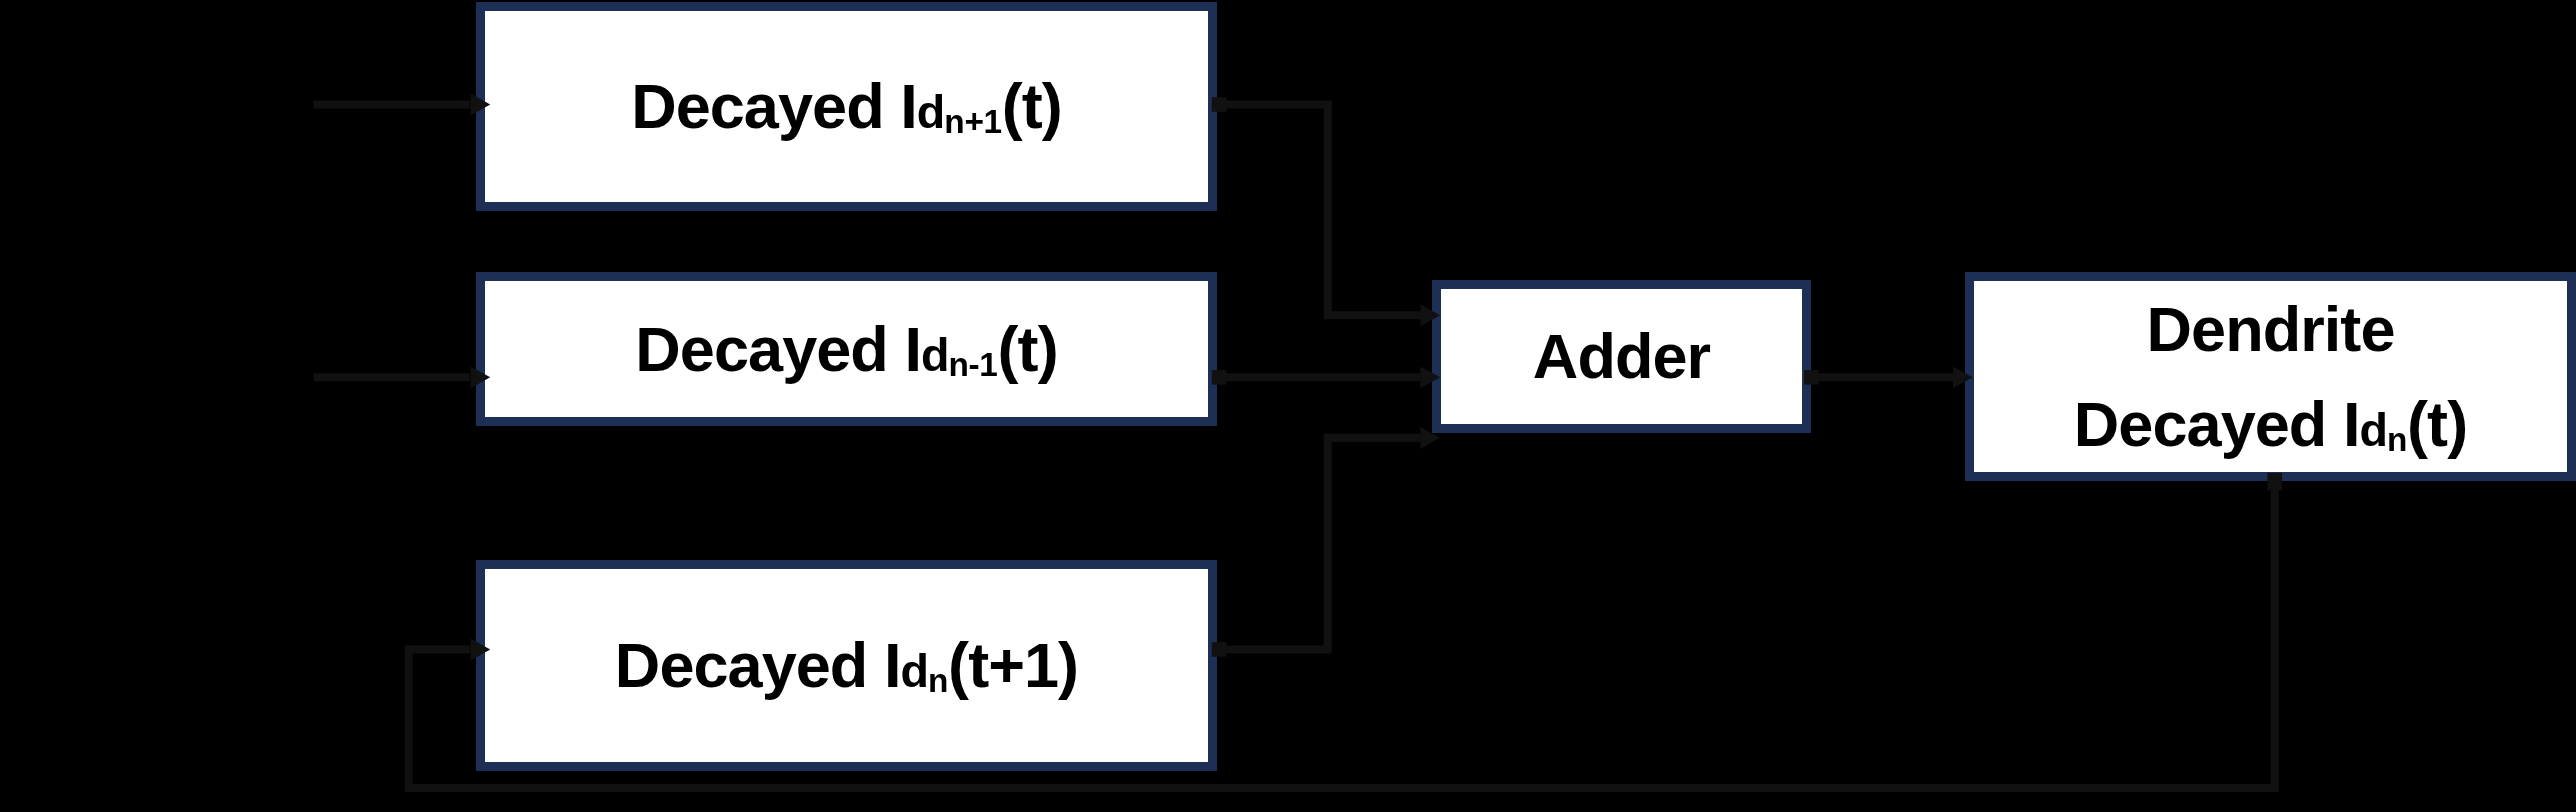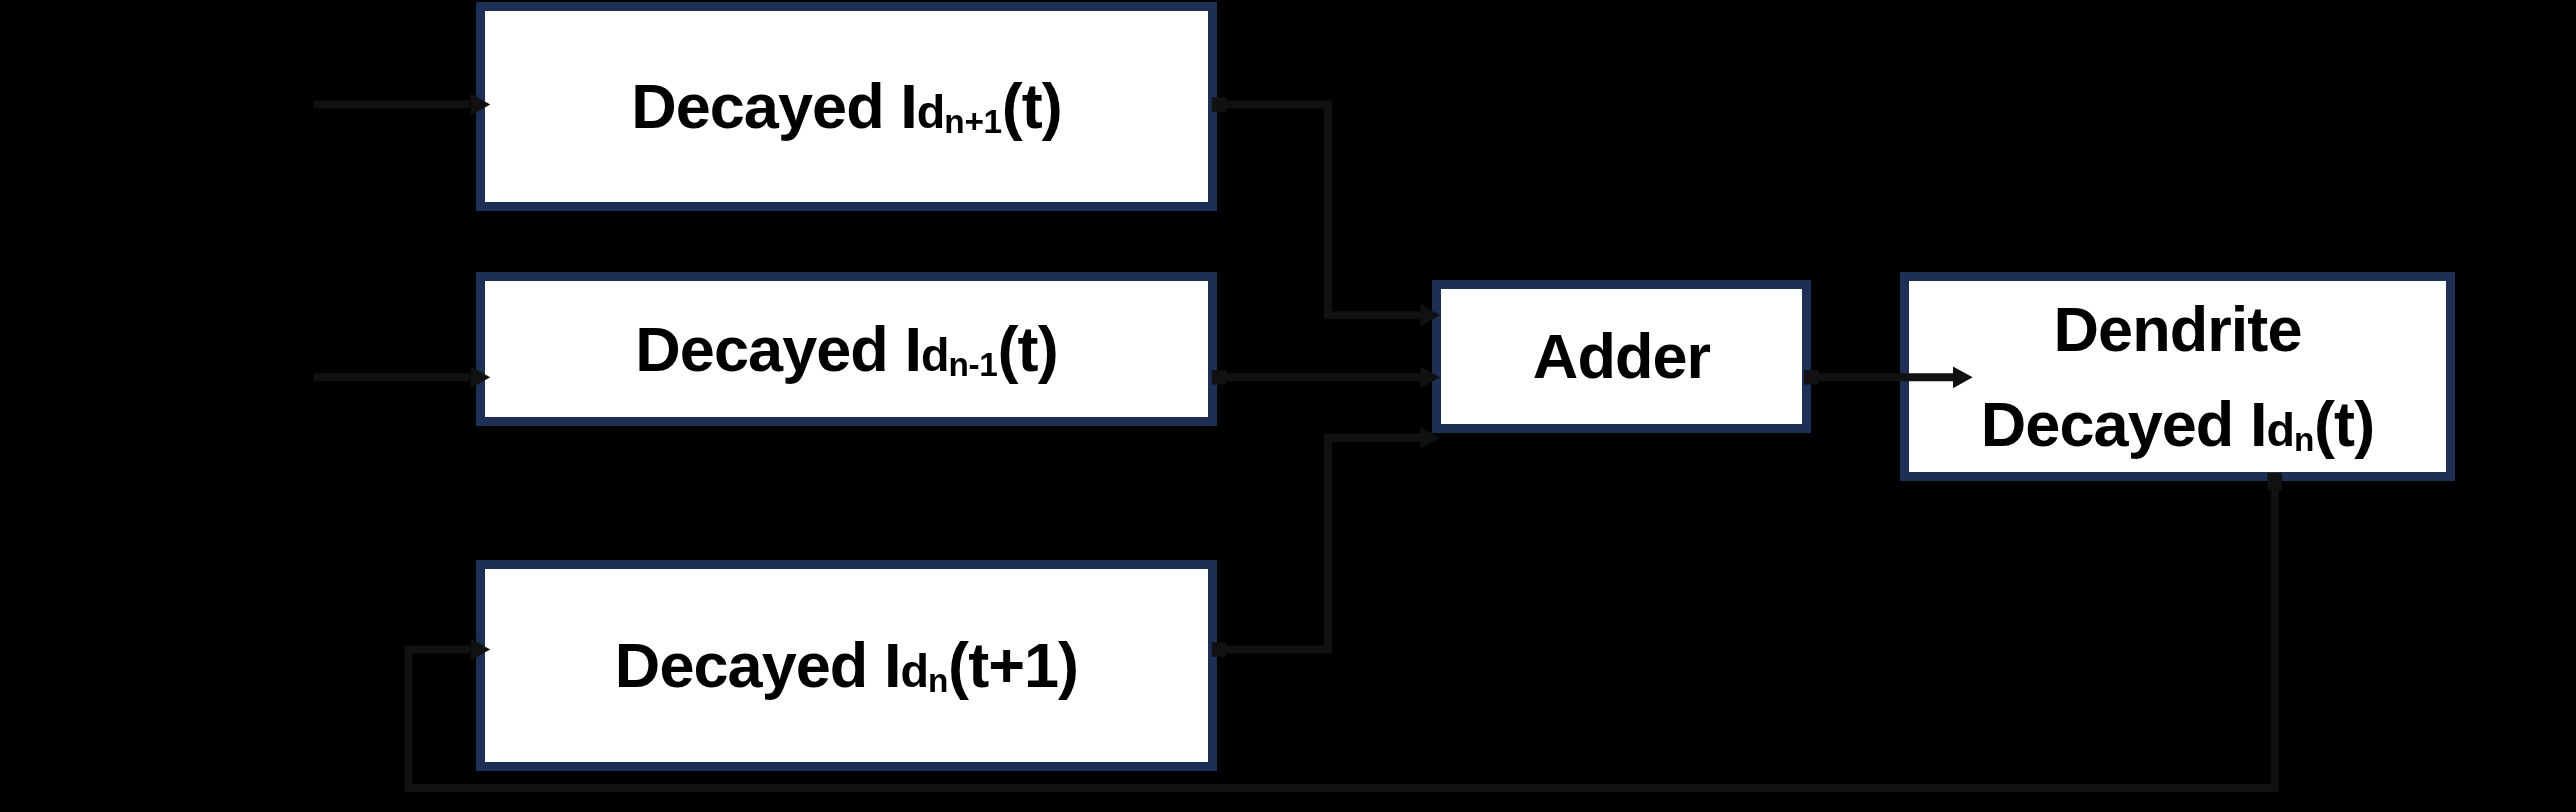--- a/index.html
+++ b/index.html
@@ -34,21 +34,21 @@
     text-align: center;
     line-height: 1.5;
     white-space: nowrap;
   }
   .s1 { font-size: 0.74em; }
   .s2 { font-size: 0.53em; vertical-align: -0.14em; letter-spacing: -0.01em; }
   #box-decayed1 { left: 476px;  top: 1.5px;   width: 741px; height: 209px; }
   #box-decayed2 { left: 476px;  top: 272px; width: 741px; height: 154px; }
   #box-decayed3 { left: 476px;  top: 544px; width: 741px; height: 211px; margin-top: 16px; }
   #box-adder    { left: 1432px; top: 280px; width: 379px;  height: 153px; }
-  #box-dendrite { left: 1900px; top: 272px; width: 555px;  height: 209px; }
+  #box-dendrite { left: 1965px; top: 272px; width: 611px;  height: 209px; }
   svg.arrows {
     position: absolute;
     left: 0; top: 0;
     width: 2576px;
     height: 813px;
     z-index: 5;
     pointer-events: none;
   }
   svg.arrows path { stroke: #111111; stroke-width: 11; fill: none; }
   svg.arrows polygon, svg.arrows rect { fill: #111111; stroke: none; }

